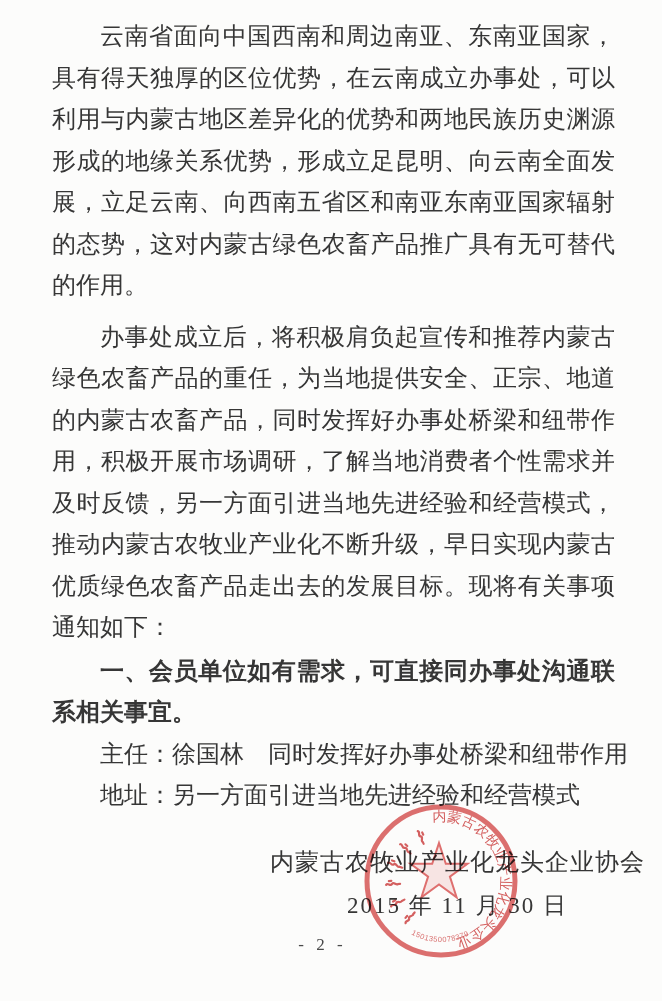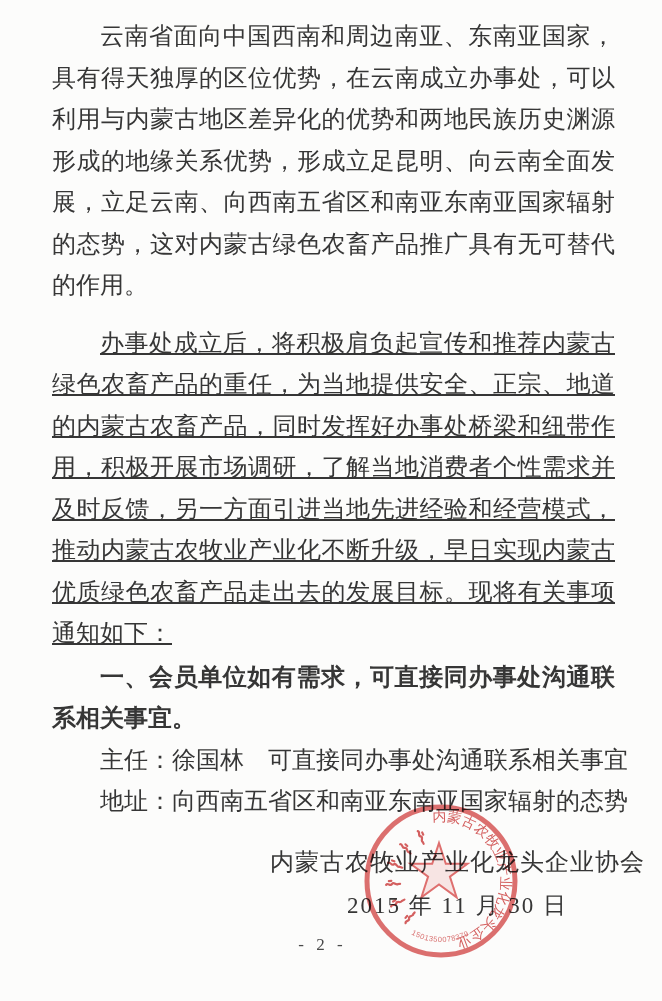--- a/index.html
+++ b/index.html
@@ -10,21 +10,21 @@
     overflow:hidden;
     font-family:"Liberation Serif","DejaVu Serif",serif;
     color:#363636;
   }
   .content{
     position:absolute;left:52px;top:16px;width:563px;
     font-size:24px;line-height:41.5px;
     text-align:justify;text-justify:inter-ideograph;
   }
   .content p{margin:0;text-indent:2em;}
-  .content p.p2{margin-top:16px;text-decoration:underline;}
+  .content p.p2{margin-top:10px;}
   .content p.item1{margin-top:2px;font-weight:bold;}
   .contact{text-indent:1.35em;text-align:left;white-space:nowrap;}
   .signature{
     position:absolute;left:270px;top:846px;
     font-size:24px;letter-spacing:1px;white-space:nowrap;
   }
   .date{
     position:absolute;left:347px;top:890px;
     font-size:23px;letter-spacing:2px;white-space:nowrap;
   }
@@ -41,22 +41,22 @@
 </style>
 </head>
 <body>
 
 <div class="page">
 
   <div class="content">
     <p>云南省面向中国西南和周边南亚、东南亚国家，具有得天独厚的区位优势，在云南成立办事处，可以利用与内蒙古地区差异化的优势和两地民族历史渊源形成的地缘关系优势，形成立足昆明、向云南全面发展，立足云南、向西南五省区和南亚东南亚国家辐射的态势，这对内蒙古绿色农畜产品推广具有无可替代的作用。</p>
     <p class="p2">办事处成立后，将积极肩负起宣传和推荐内蒙古绿色农畜产品的重任，为当地提供安全、正宗、地道的内蒙古农畜产品，同时发挥好办事处桥梁和纽带作用，积极开展市场调研，了解当地消费者个性需求并及时反馈，另一方面引进当地先进经验和经营模式，推动内蒙古农牧业产业化不断升级，早日实现内蒙古优质绿色农畜产品走出去的发展目标。现将有关事项通知如下：</p>
     <p class="item1">一、会员单位如有需求，可直接同办事处沟通联系相关事宜。</p>
-    <p class="contact"><span>主任：</span><span>徐国林　可直接同办事处沟通联系相关事宜</span></p>
-    <p class="contact"><span>地址：</span><span>向西南五省区和南亚东南亚国家辐射的态势</span></p>
+    <p class="contact"><span>主任：</span><span>徐国林　同时发挥好办事处桥梁和纽带作用</span></p>
+    <p class="contact"><span>地址：</span><span>另一方面引进当地先进经验和经营模式</span></p>
   </div>
 
   <div class="signature">内蒙古农牧业产业化龙头企业协会</div>
   <div class="date">2015 年 11 月 30 日</div>
   <div class="pagenum">- 2 -</div>
 
   <div class="seal">
     <svg viewBox="0 0 160 160" xmlns="http://www.w3.org/2000/svg">
       <defs>
         <path id="arcTextPath" d="M 69.6 20.9 A 60 60 0 1 1 90.4 139.1" fill="none"></path>

